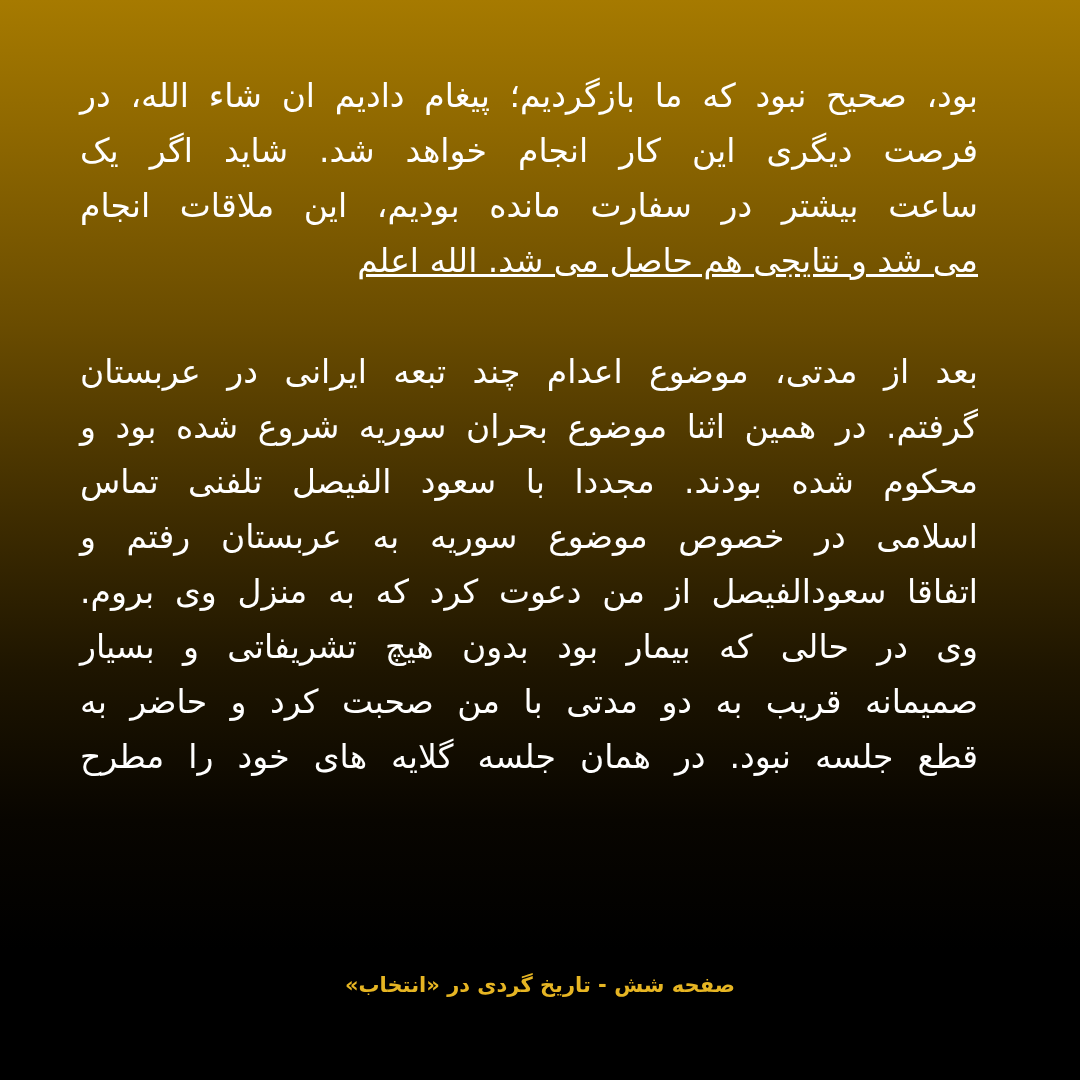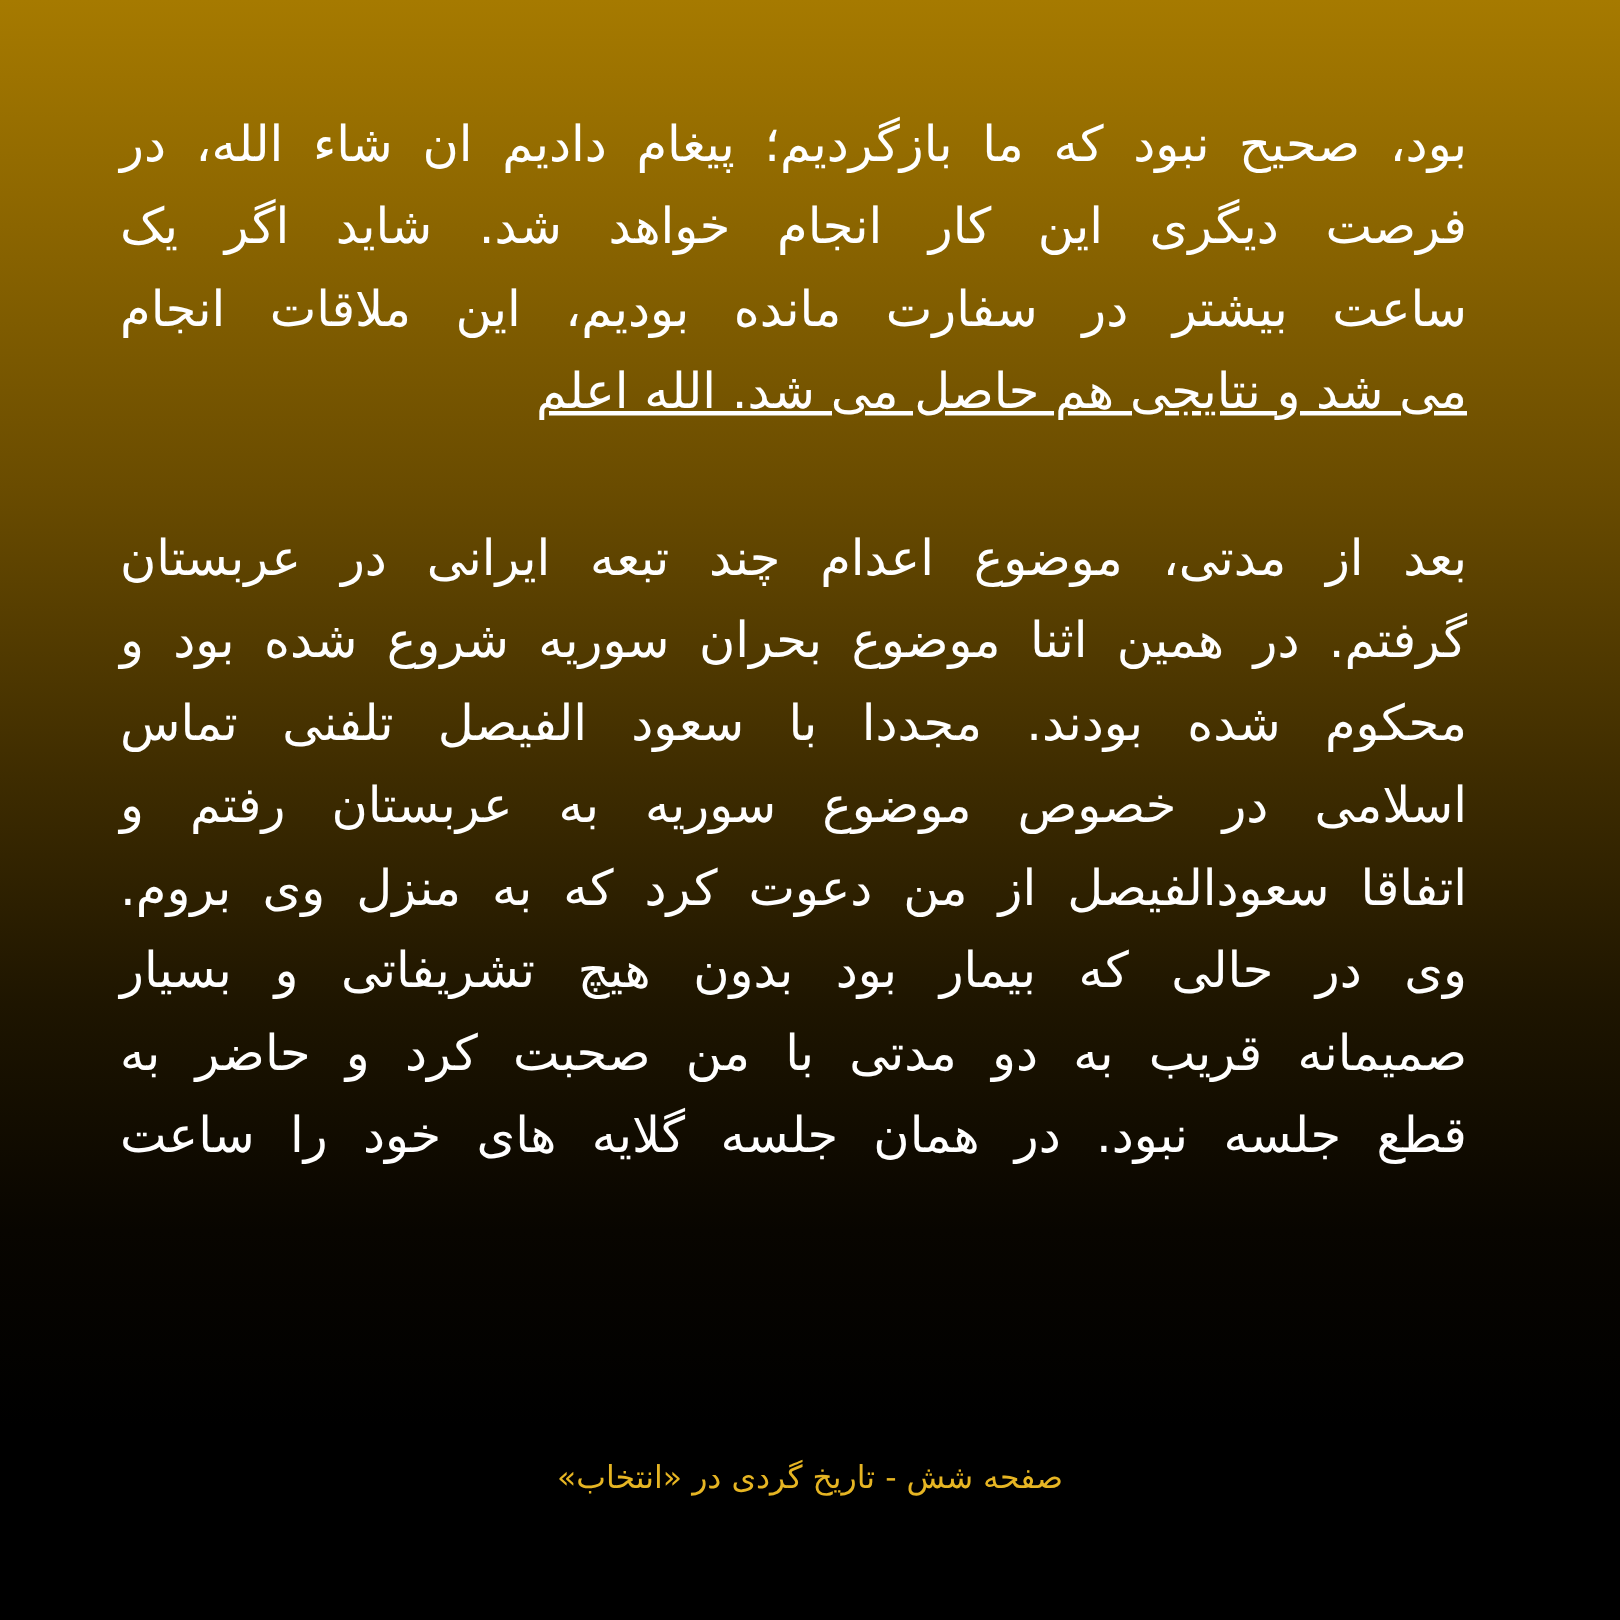--- a/index.html
+++ b/index.html
@@ -54,21 +54,21 @@
     }
     .footer {
       position: absolute;
       left: 0;
       width: 1080px;
       top: 968px;
       text-align: center;
       direction: rtl;
       color: #e6b523;
       font-size: 21px;
-      font-weight: normal;
+      font-weight: bold;
       line-height: 34px;
     }
   </style>
 </head>
 <body>
 
 <div class="page">
   <div class="article">
     <div class="paragraph">
       <span class="line">بود، صحیح نبود که ما بازگردیم؛ پیغام دادیم ان شاء الله، در</span>
@@ -78,18 +78,18 @@
     </div>
     <div class="para-gap"></div>
     <div class="paragraph">
       <span class="line">بعد از مدتی، موضوع اعدام چند تبعه ایرانی در عربستان</span>
       <span class="line">گرفتم. در همین اثنا موضوع بحران سوریه شروع شده بود و</span>
       <span class="line">محکوم شده بودند. مجددا با سعود الفیصل تلفنی تماس</span>
       <span class="line">اسلامی در خصوص موضوع سوریه به عربستان رفتم و</span>
       <span class="line">اتفاقا سعودالفیصل از من دعوت کرد که به منزل وی بروم.</span>
       <span class="line">وی در حالی که بیمار بود بدون هیچ تشریفاتی و بسیار</span>
       <span class="line">صمیمانه قریب به دو مدتی با من صحبت کرد و حاضر به</span>
-      <span class="line">قطع جلسه نبود. در همان جلسه گلایه های خود را ساعت</span>
+      <span class="line">قطع جلسه نبود. در همان جلسه گلایه های خود را مطرح</span>
     </div>
   </div>
 
   <div class="footer">صفحه شش - تاریخ گردی در «انتخاب»</div>
 </div>
 
 </body></html>

